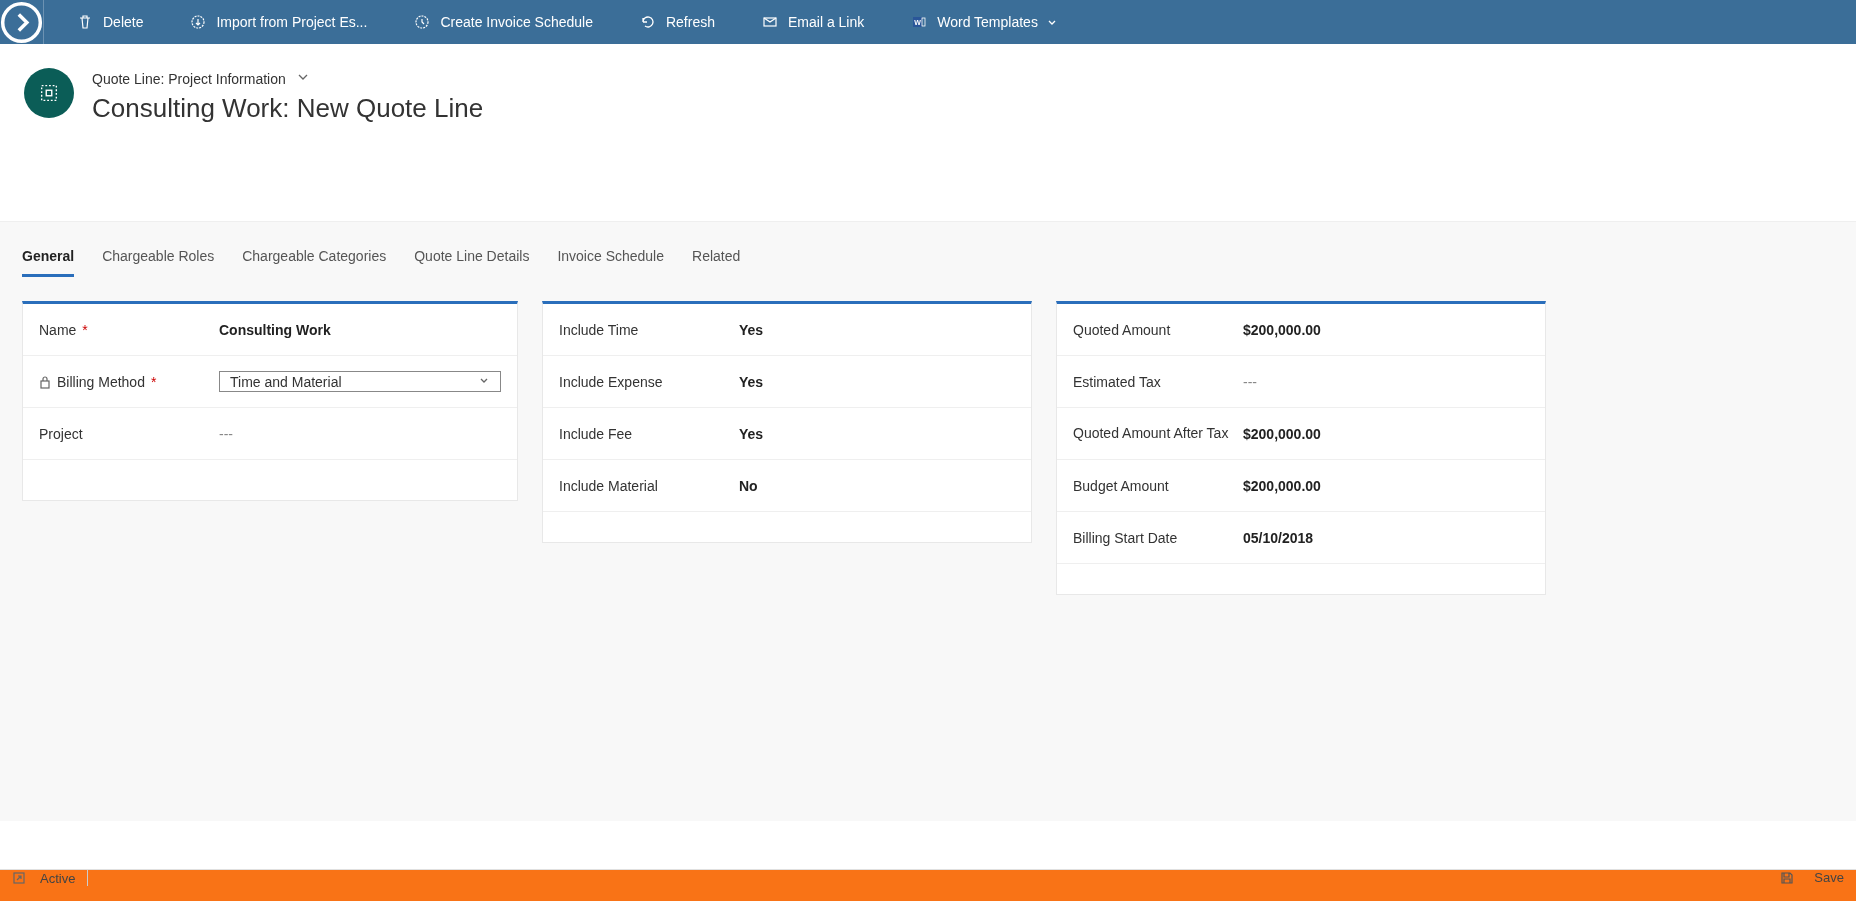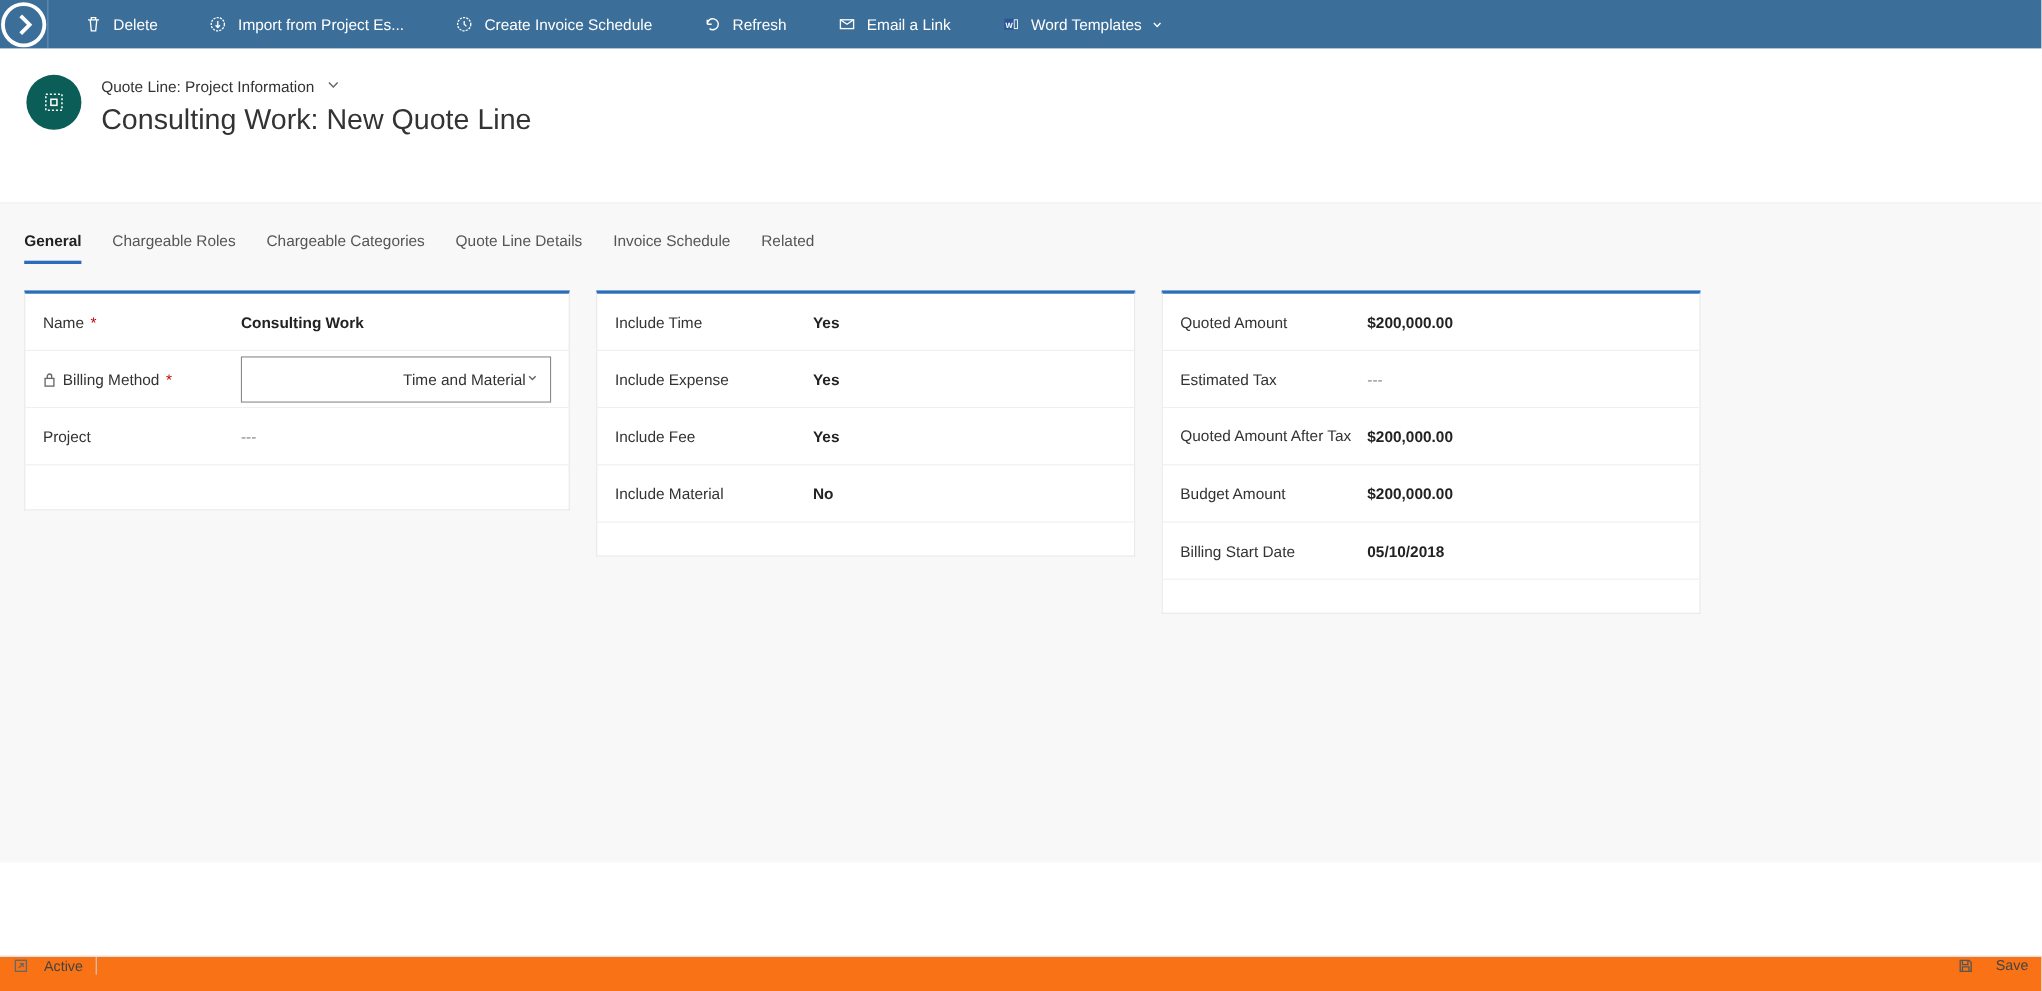--- a/index.html
+++ b/index.html
@@ -88,20 +88,21 @@
       font-weight: 400;
       color: #333;
       margin-top: 6px;
     }
     
     .tabs-area {
       background: #f8f8f8;
       border-top: 1px solid #efefef;
       padding-top: 20px;
       min-height: 600px;
+      margin-top: 37px;
     }
     .tabs {
       display: flex;
       gap: 28px;
       padding: 0 22px;
     }
     .tab {
       padding: 6px 0 10px 0;
       color: #555;
       cursor: pointer;
@@ -160,24 +161,24 @@
     .value-col {
       flex: 1;
       font-size: 14px;
       color: #222;
     }
     .value-bold { font-weight: 600; color: #222; }
     .muted { color: #888; }
     .select-wrap {
       flex: 1;
       border: 1px solid #888;
-      height: 42px;
-      display: flex;
-      align-items: center;
-      justify-content: flex-end;
+      height: 21px;
+      display: flex;
+      align-items: center;
+      justify-content: space-between;
       padding: 0 10px;
       cursor: pointer;
       background: #fff;
     }
     .select-wrap .sel-text { color: #333; }
     .lookup {
       display: flex;
       align-items: center;
       color: #1f6fc2;
       font-weight: 600;

